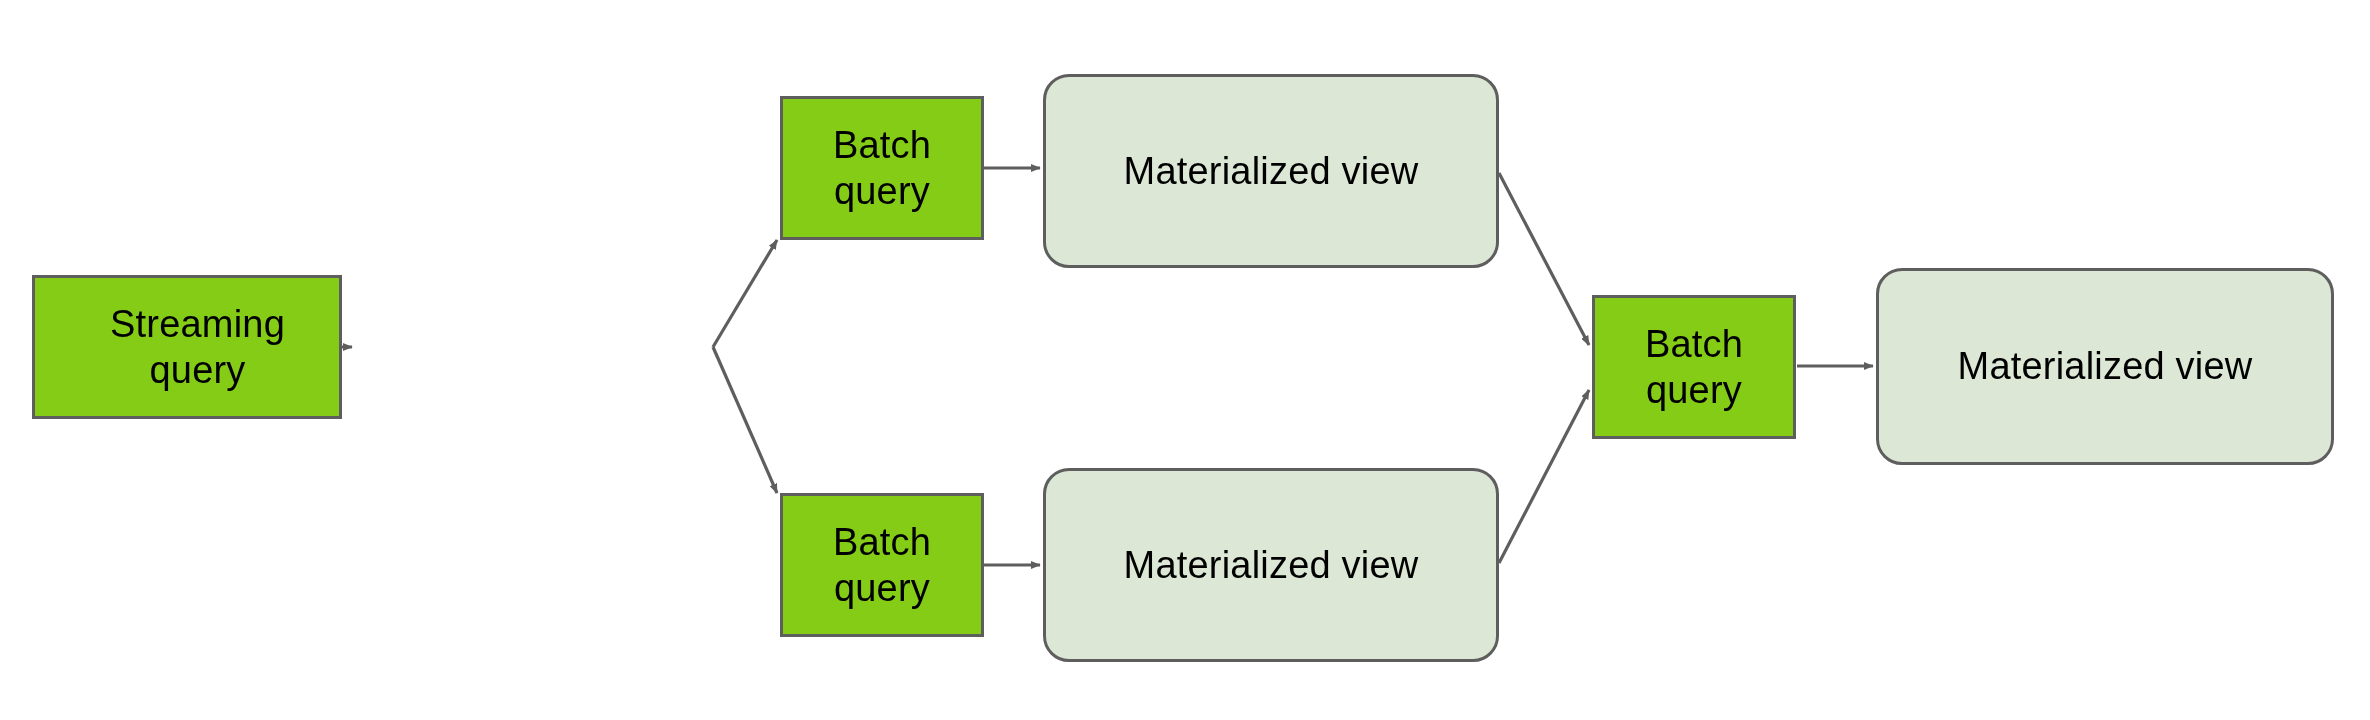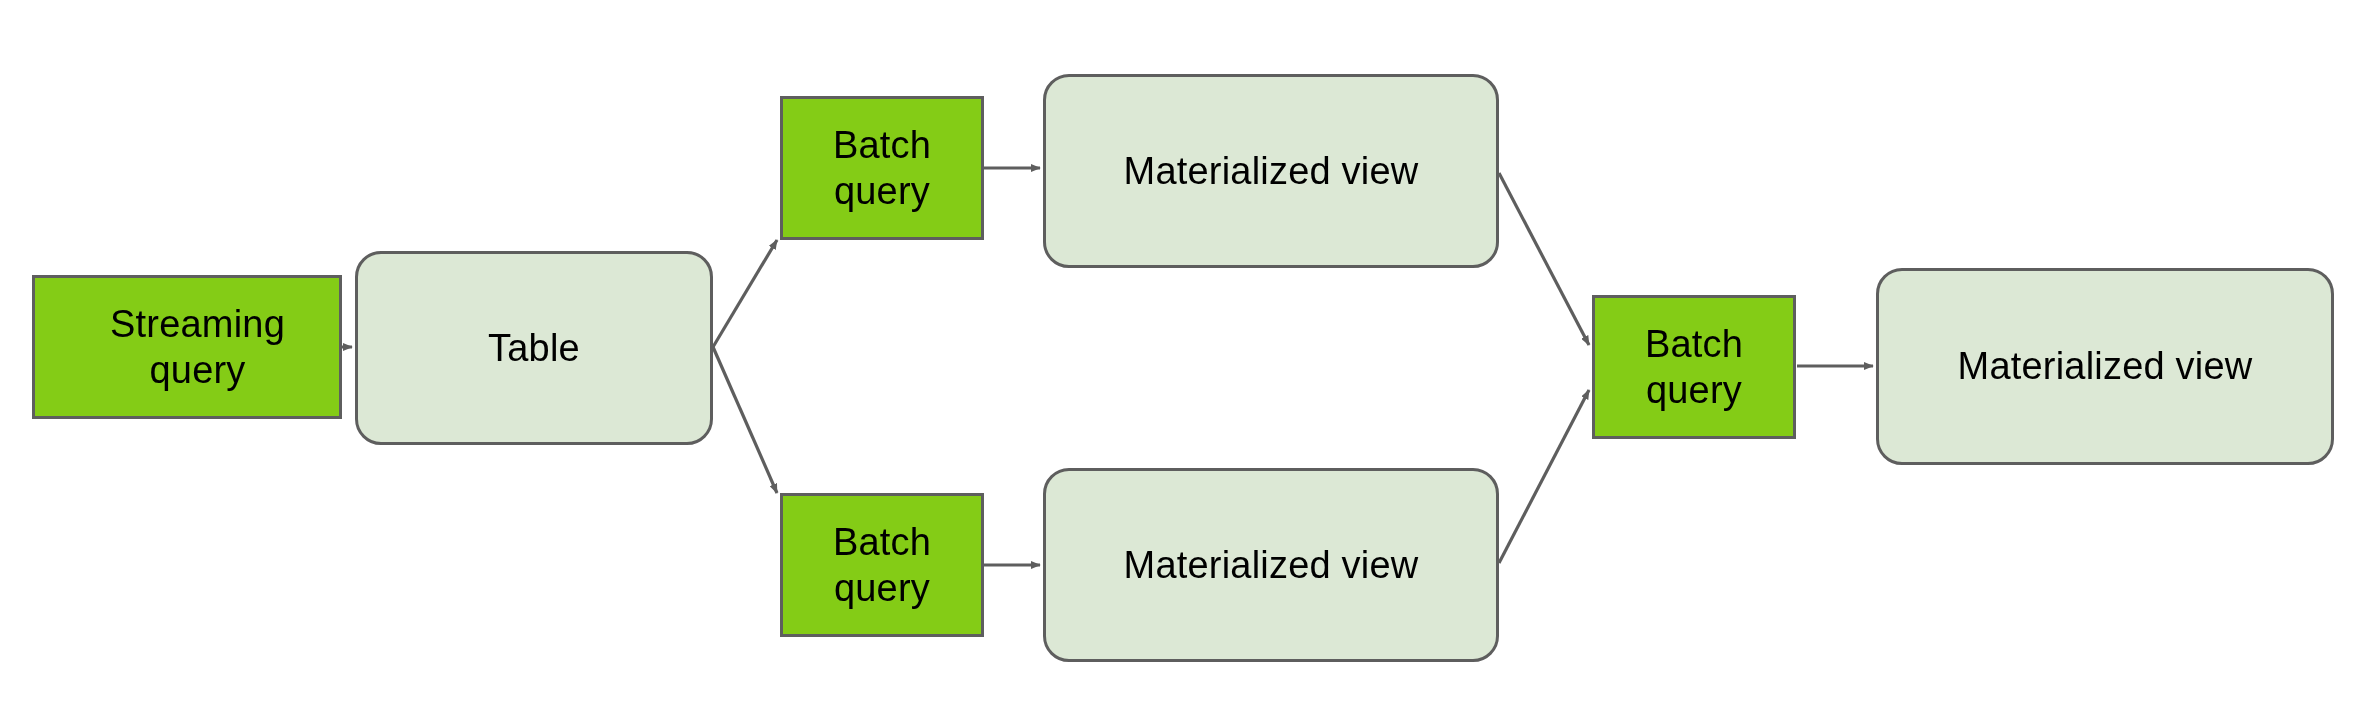--- a/index.html
+++ b/index.html
@@ -74,23 +74,20 @@
         <line x1="1499" y1="563" x2="1589" y2="390" marker-end="url(#arrowhead)"></line>
         <line x1="1797" y1="366" x2="1873" y2="366" marker-end="url(#arrowhead)"></line>
       </g>
   </svg>
 
   <div class="node process" style="left: 32px; top: 275px; width: 310px; height: 144px; padding-left: 21px;">
     <span class="node-label">Streaming
 query</span>
   </div>
 
-  <div class="node store" style="left: 355px; top: 251px; width: 358px; height: 194px;">
-    <span class="node-label">Table</span>
-  </div>
 
   <div class="node process" style="left: 780px; top: 96px; width: 204px; height: 144px;">
     <span class="node-label">Batch
 query</span>
   </div>
 
   <div class="node store" style="left: 1043px; top: 74px; width: 456px; height: 194px;">
     <span class="node-label">Materialized view</span>
   </div>
 

